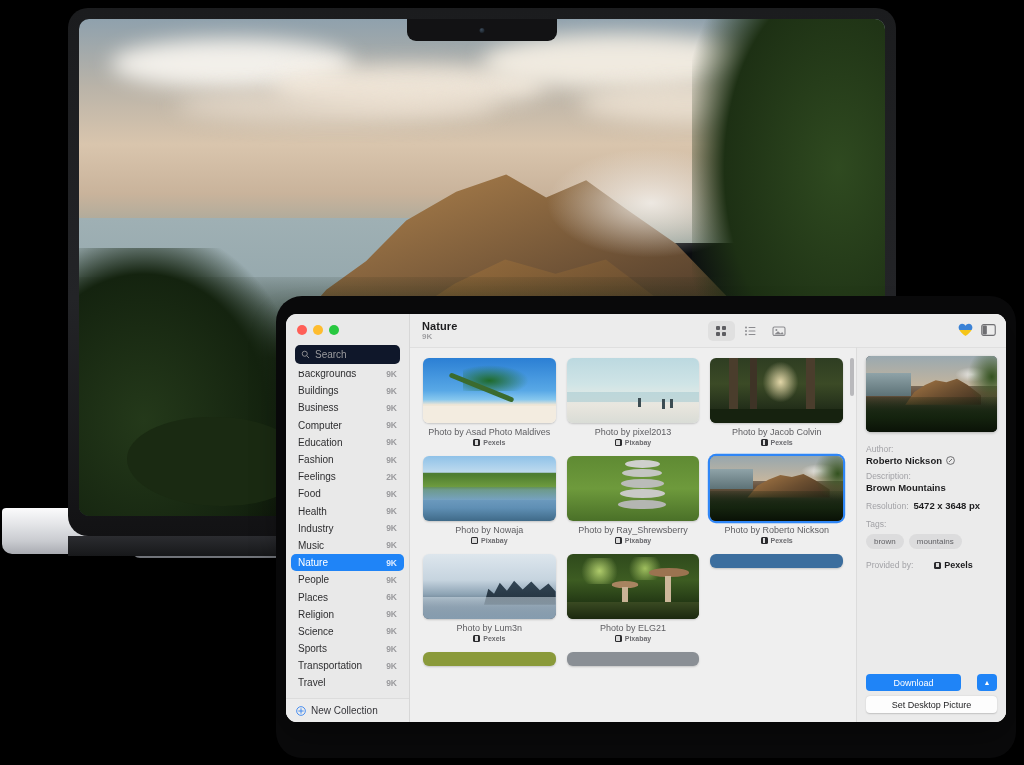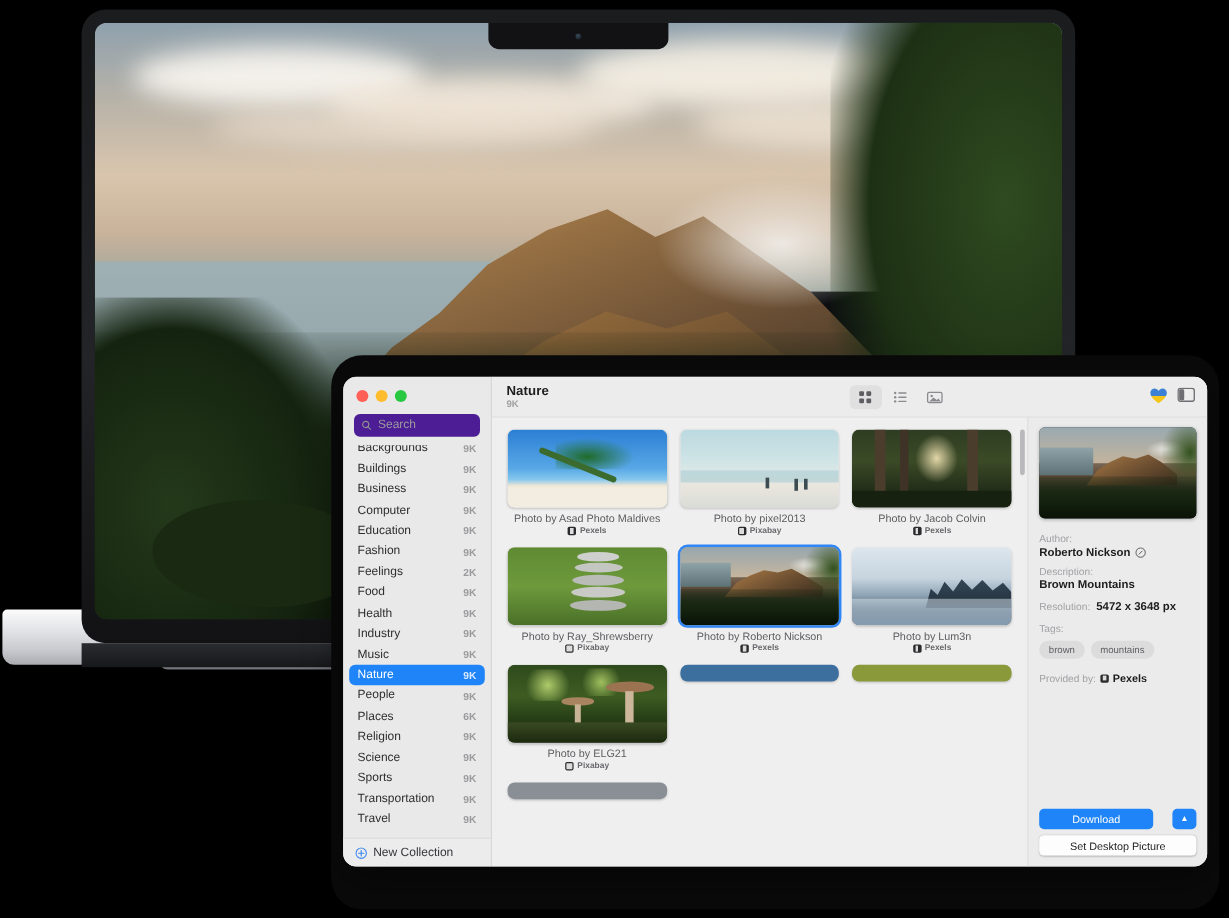--- a/index.html
+++ b/index.html
@@ -103,21 +103,21 @@
   .sidebar {
     width: 124px; background: #e9e9e9; display: flex; flex-direction: column;
     border-right: 1px solid #d7d7d7;
   }
   .traffic { display: flex; gap: 6px; padding: 11px 0 0 11px; }
   .dot { width: 10px; height: 10px; border-radius: 50%; }
   .dot.r{ background:#ff5f57; } .dot.y{ background:#febc2e; } .dot.g{ background:#28c840; }
   .search-wrap { padding: 10px 9px 7px 9px; }
   .search {
     display:flex; align-items:center; gap:5px; height:19px;
-    background:#4c1d95; border-radius:5px; padding:0 6px;
+    background:#0f172a; border-radius:5px; padding:0 6px;
   }
   .search svg { flex: 0 0 auto; }
   .search span { color:#9b9b9e; font-size:10px; }
   .cat-list { flex: 1; overflow: hidden; position: relative; }
   .cat {
     display:flex; align-items:center; justify-content:space-between;
     height:17.2px; margin:0 5px; padding:0 7px; border-radius:5px;
     color:#2e2e30; font-size:10px; white-space:nowrap;
   }
   .cat.first { margin-top:-6px; }
@@ -192,21 +192,21 @@
   }
   .meta { margin-top:7px; flex:1; }
   .m-label { font-size:8.5px; color:#a2a2a6; margin-top:5px; }
   .m-value { font-size:9.5px; font-weight:700; color:#1d1d1f; margin-top:1px;
              display:flex; align-items:center; gap:4px; }
   .m-inline { display:flex; align-items:baseline; gap:5px; margin-top:7px; }
   .m-inline .m-label{ margin-top:0; }
   .m-inline .m-value{ margin-top:0; }
   .tags { display:flex; gap:5px; margin-top:5px; }
   .tag { background:#dcdcdd; color:#5f5f63; font-size:8px; border-radius:8px; padding:3px 8px; }
-  .provided { display:flex; align-items:flex-end; gap:4px; margin-top:11px; }
+  .provided { display:flex; align-items:flex-end; gap:21px; margin-top:11px; }
   .provided .m-label{ margin-top:0; }
   .provided .pv { display:flex; align-items:center; gap:3px; }
   .provided .pv span { font-size:9px; font-weight:700; }
   .btn-row { display:flex; gap:16px; }
   .btn-dl {
     flex:1; height:17px; background:#1f84f7; color:#fff; border-radius:4px;
     font-size:9px; display:flex; align-items:center; justify-content:center;
   }
   .btn-caret {
     width:20px; height:17px; background:#1f84f7; color:#fff; border-radius:4px;
@@ -476,20 +476,32 @@
                   <div style="position:absolute;left:0;bottom:0;width:100%;height:22%;background:#16220f"></div>
                 </div>
                 <div class="cap">Photo by Jacob Colvin</div>
                 <div class="src">
                   <div class="badge pex"></div>
                   <span>Pexels</span>
                 </div>
               </div>
               <div class="cell">
                 <div class="thumb">
+                  <div style="position:absolute;inset:0;background:linear-gradient(180deg,#8fc2e8,#bcd9ee 24%,#3f6b2c 30%,#5a8a38 44%,#7aa6c8 52%,#5f8fb4 80%,#3f6a88)"></div>
+                  <div style="position:absolute;left:0;top:26%;width:100%;height:22%;background:linear-gradient(180deg,#4a7a2e,#6f9c3f);opacity:.95"></div>
+                  <div style="position:absolute;left:0;top:48%;width:100%;height:20%;background:linear-gradient(180deg,#5c8a40,#7fa9c4);opacity:.55"></div>
+                </div>
+                <div class="cap">Photo by Nowaja</div>
+                <div class="src">
+                  <div class="badge pixa"></div>
+                  <span>Pixabay</span>
+                </div>
+              </div>
+              <div class="cell">
+                <div class="thumb">
                   <div style="position:absolute;inset:0;background:linear-gradient(180deg,#5f8a33,#6e9a3c 50%,#4a7028)"></div>
                   <div style="position:absolute;left:44%;top:6%;width:26%;height:12%;background:#cfd0cd;border-radius:50%"></div>
                   <div style="position:absolute;left:42%;top:20%;width:30%;height:13%;background:#c4c6c2;border-radius:50%"></div>
                   <div style="position:absolute;left:41%;top:35%;width:32%;height:14%;background:#babcb8;border-radius:50%"></div>
                   <div style="position:absolute;left:40%;top:51%;width:34%;height:14%;background:#c9cac6;border-radius:50%"></div>
                   <div style="position:absolute;left:39%;top:67%;width:36%;height:15%;background:#b4b6b2;border-radius:50%"></div>
                 </div>
                 <div class="cap">Photo by Ray_Shrewsberry</div>
                 <div class="src">
                   <div class="badge pixa"></div>

